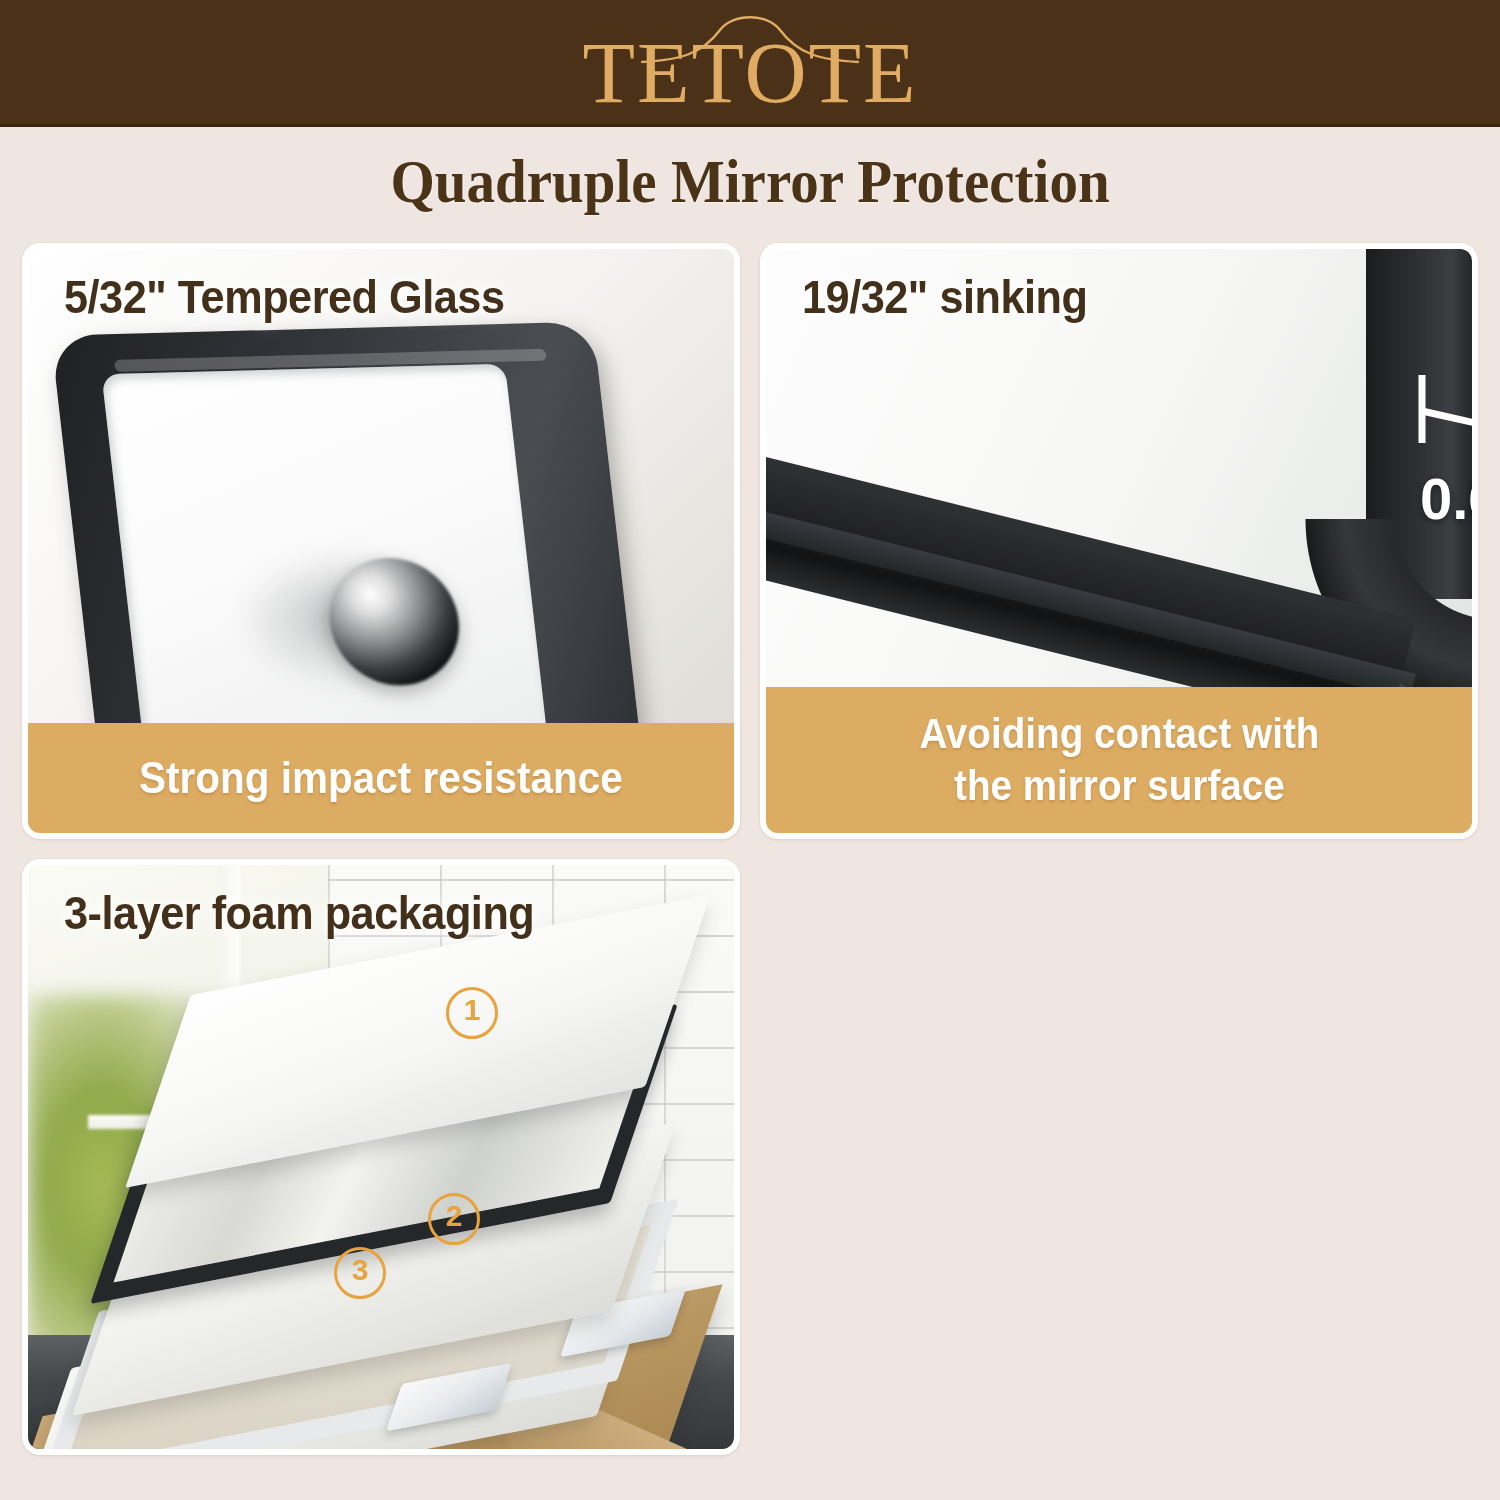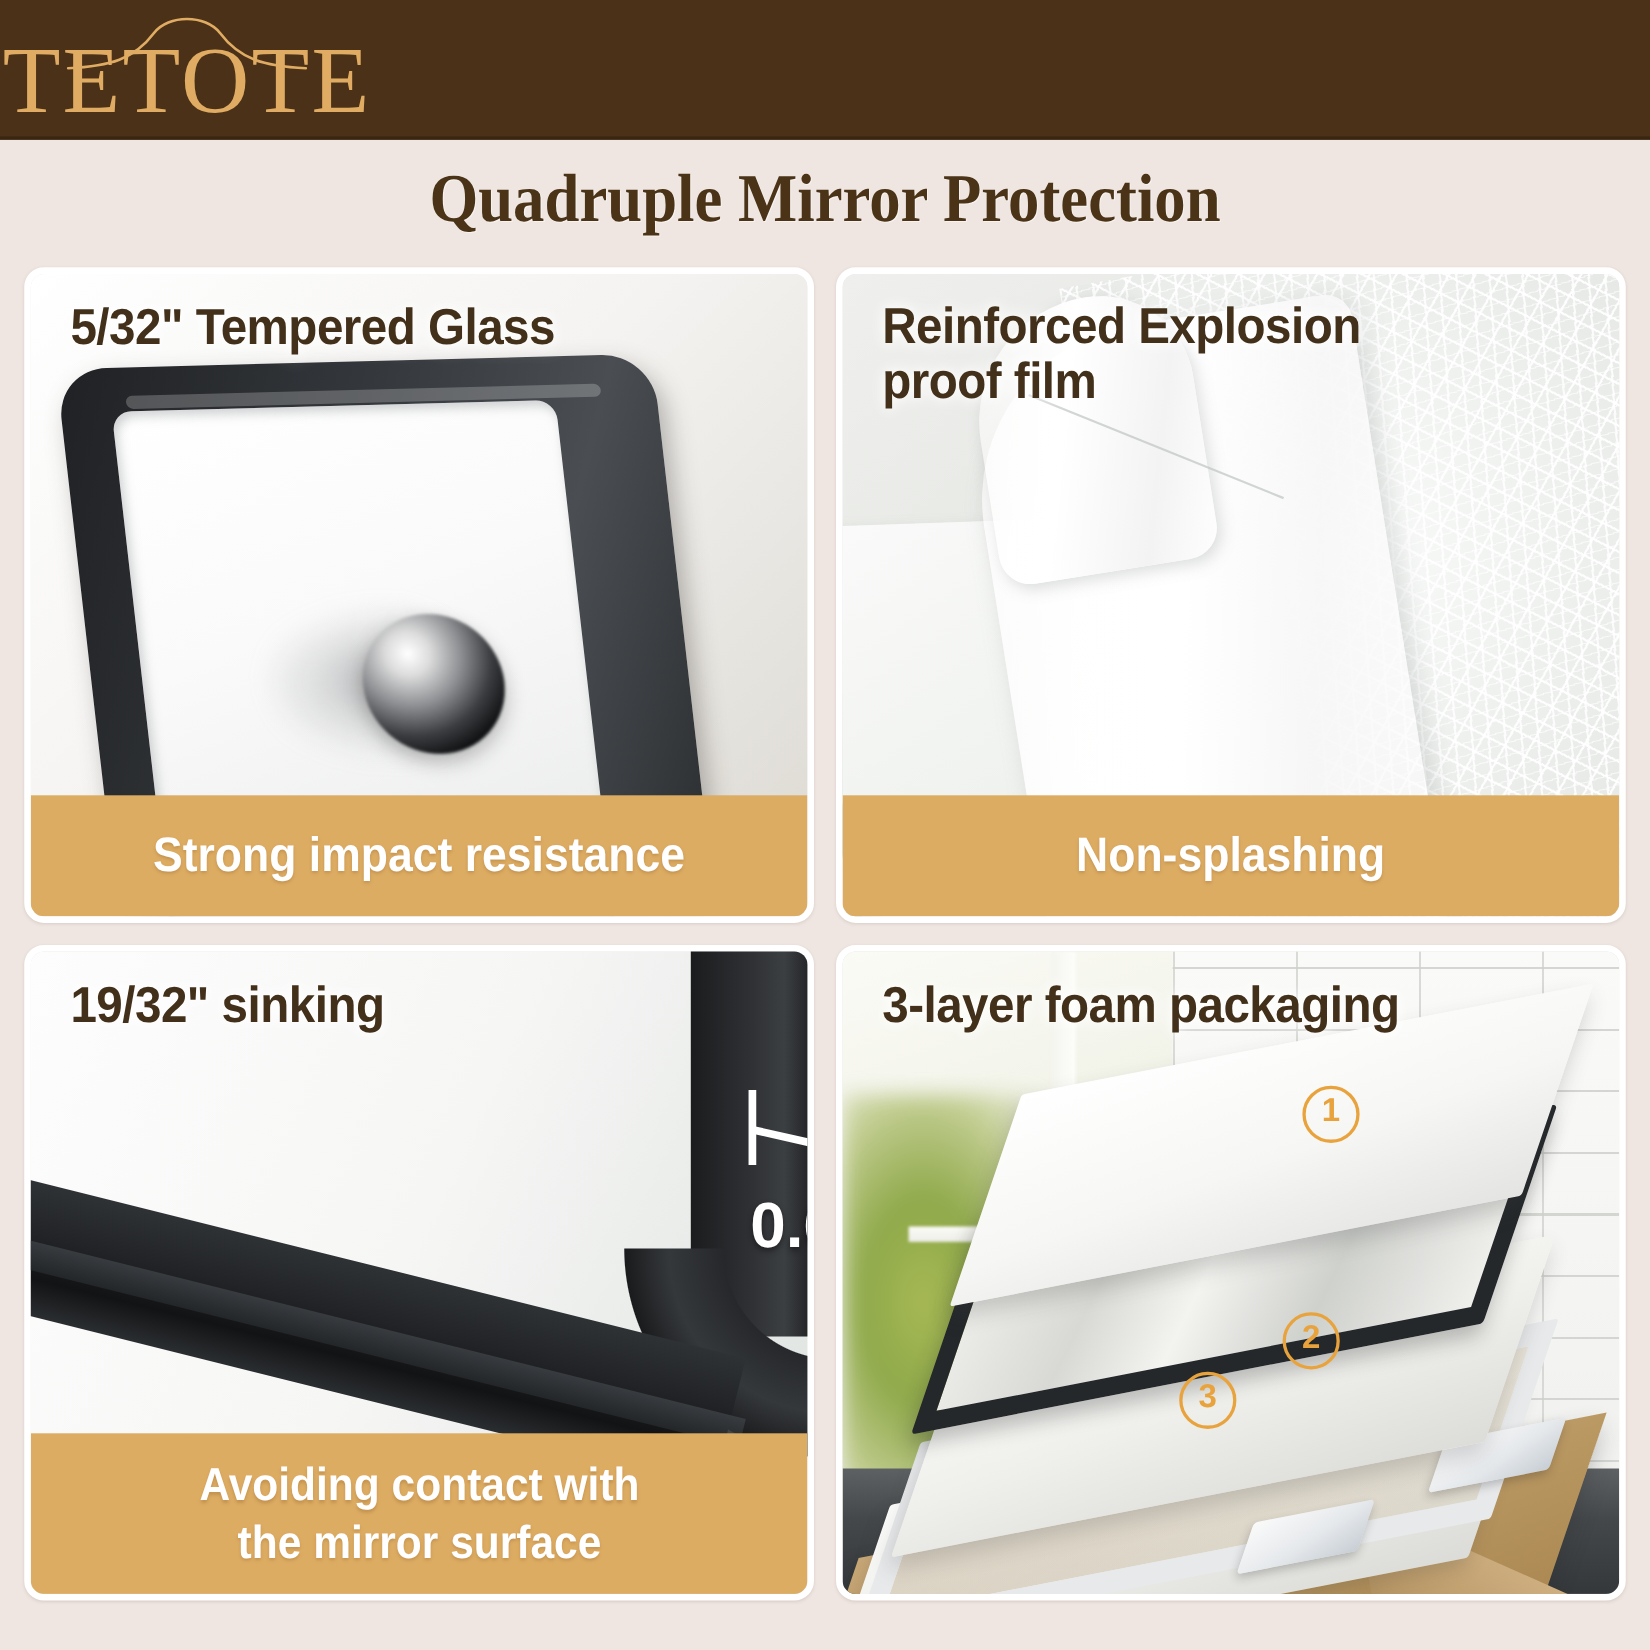--- a/index.html
+++ b/index.html
@@ -13,21 +13,21 @@
 
   
   .banner{
     position:absolute;left:0;top:0;width:1500px;height:124px;
     background:#4A3117;
     border-bottom:3px solid #3A260F;
     overflow:hidden;
   }
   .logo-wrap{
     position:absolute;left:0;right:0;top:8px;height:110px;
-    display:flex;align-items:flex-start;justify-content:flex-start;
+    display:flex;align-items:flex-start;justify-content:center;
   }
   .logo-stack{position:relative;width:340px;height:108px;}
   .logo-arch{
     position:absolute;left:50%;top:0;transform:translateX(-50%);
     width:220px;height:56px;
   }
   .logo-text{
     position:absolute;left:0;right:0;top:22px;
     text-align:center;
     font-family:"Liberation Serif", serif;
@@ -340,36 +340,20 @@
           <div class="ball-trail"></div>
           <div class="ball"></div>
         </div>
       </div>
       <div class="panel-heading">5/32" Tempered Glass</div>
       <div class="caption one-line">
         <span>Strong impact resistance</span>
       </div>
     </div>
 
-    <div class="panel">
-      <div class="panel-art">
-        <div class="p2-bg"></div>
-        <div class="crack-plate"></div>
-        <div class="glass-edge"></div>
-        <div class="glass-slab"></div>
-        <div class="film"></div>
-        <div class="film-curl"></div>
-        <div class="film-crease"></div>
-      </div>
-      <div class="panel-heading two-line">Reinforced Explosion
-proof film</div>
-      <div class="caption one-line">
-        <span>Non-splashing</span>
-      </div>
-    </div>
 
     <div class="panel">
       <div class="panel-art">
         <div class="p3-bg"></div>
         <div class="profile">
           <div class="prof-vert"></div>
           <div class="prof-bend"></div>
           <div class="prof-arm"></div>
           <div class="prof-arm2"></div>
           <svg class="dim-bracket" viewBox="0 0 120 118">

